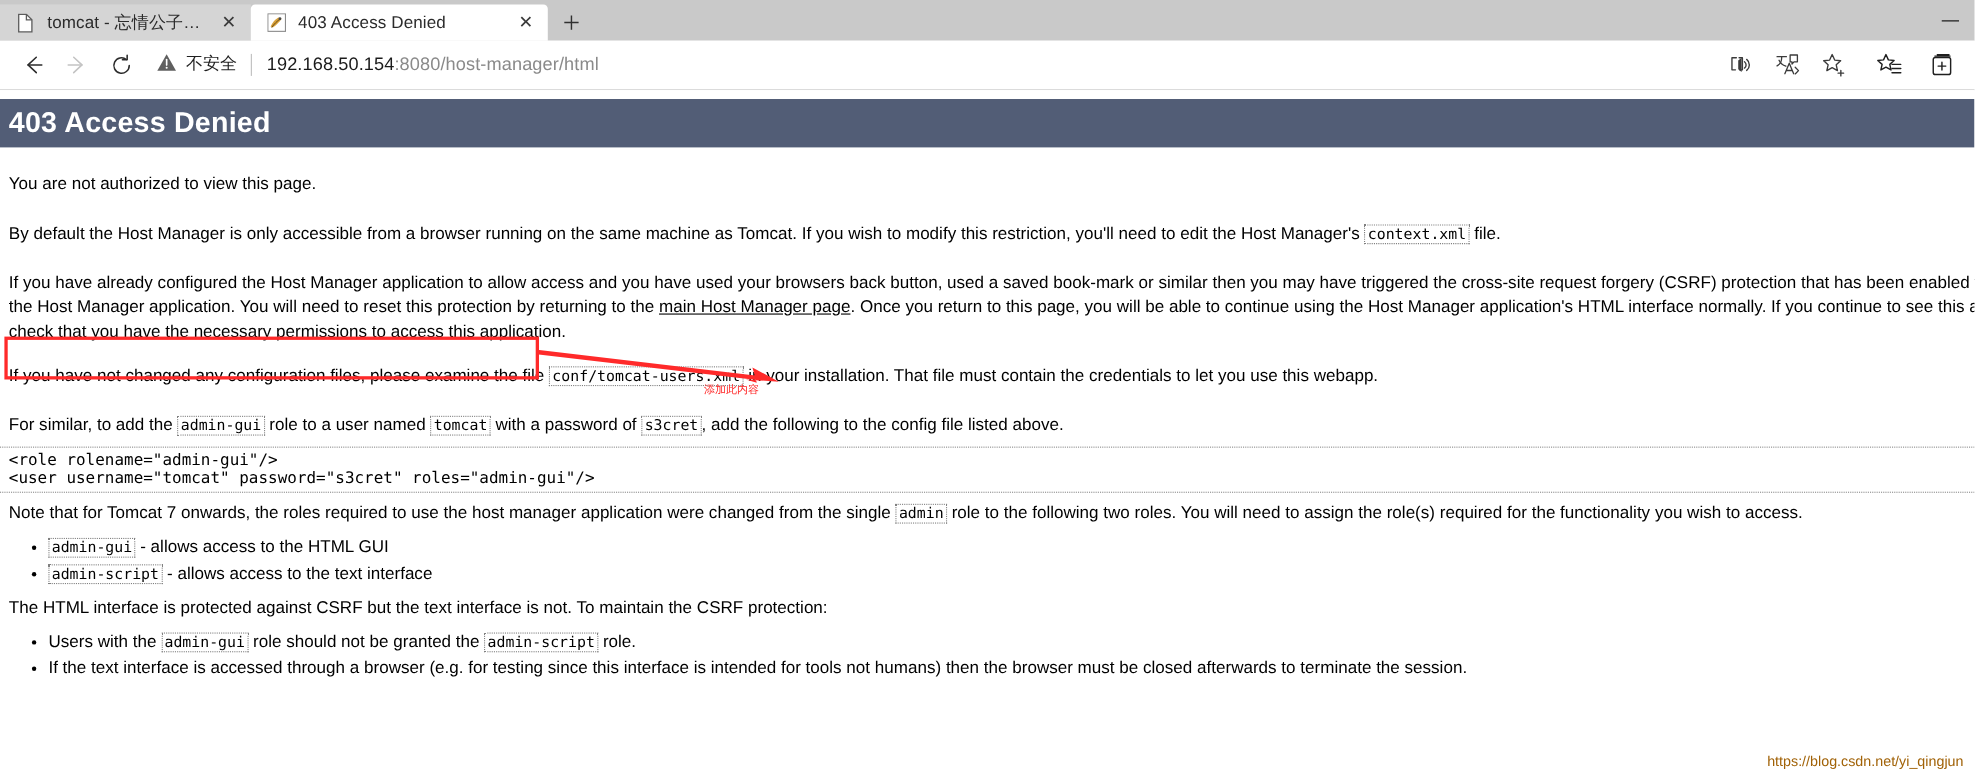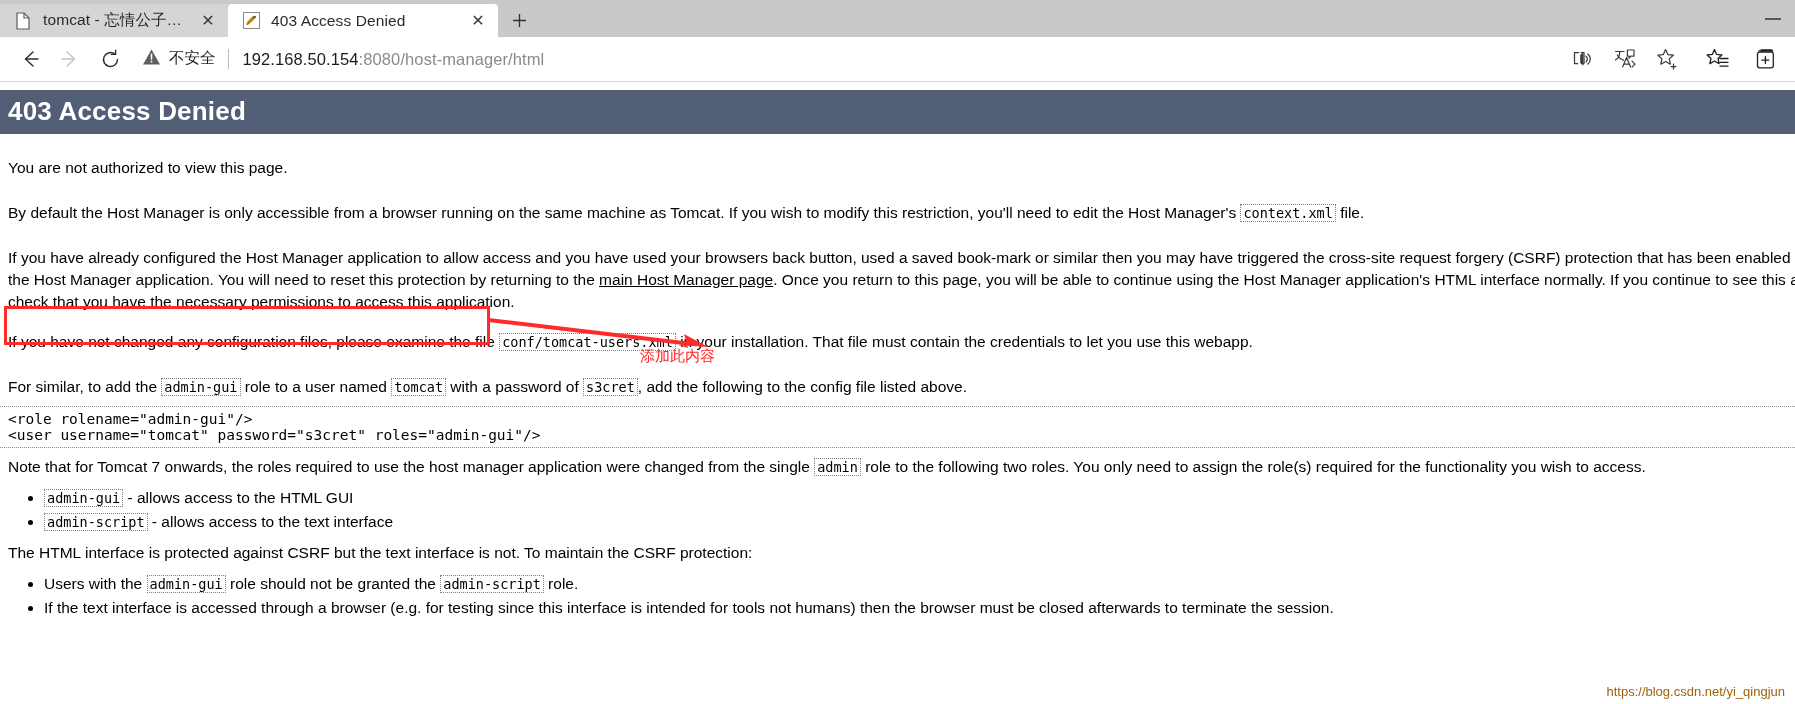--- a/index.html
+++ b/index.html
@@ -262,21 +262,21 @@
     pointer-events: none;
     box-sizing: border-box;
   }
   .annot-arrow {
     position: absolute;
     pointer-events: none;
   }
   .annot-text {
     position: absolute;
     color: #ff2323;
-    font-size: 15px;
+    font-size: 10px;
     font-family: "DejaVu Sans", sans-serif;
     white-space: nowrap;
   }
 
   .watermark {
     position: absolute;
     right: 10px;
     bottom: 4px;
     color: #a16207;
     font-size: 13px;
@@ -440,21 +440,21 @@
 
     <div style="height:8px"></div>
 
     <div class="codeblock">
       <div class="line">&lt;role rolename="admin-gui"/&gt;</div>
       <div class="line">&lt;user username="tomcat" password="s3cret" roles="admin-gui"/&gt;</div>
     </div>
 
     <div style="height:8px"></div>
 
-    <p class="body"><span>Note that for Tomcat 7 onwards, the roles required to use the host manager application were changed from the single </span><span class="tt">admin</span><span> role to the following two roles. You only need to assign the role(s) required for the functionality you wish to access.</span></p>
+    <p class="body"><span>Note that for Tomcat 7 onwards, the roles required to use the host manager application were changed from the single </span><span class="tt">admin</span><span> role to the following two roles. You will need to assign the role(s) required for the functionality you wish to access.</span></p>
 
     <div style="height:8px"></div>
 
     <ul class="body-list">
       <li><span class="tt">admin-gui</span><span> - allows access to the HTML GUI</span></li>
       <li><span class="tt">admin-script</span><span> - allows access to the text interface</span></li>
     </ul>
 
     <div style="height:8px"></div>
 

